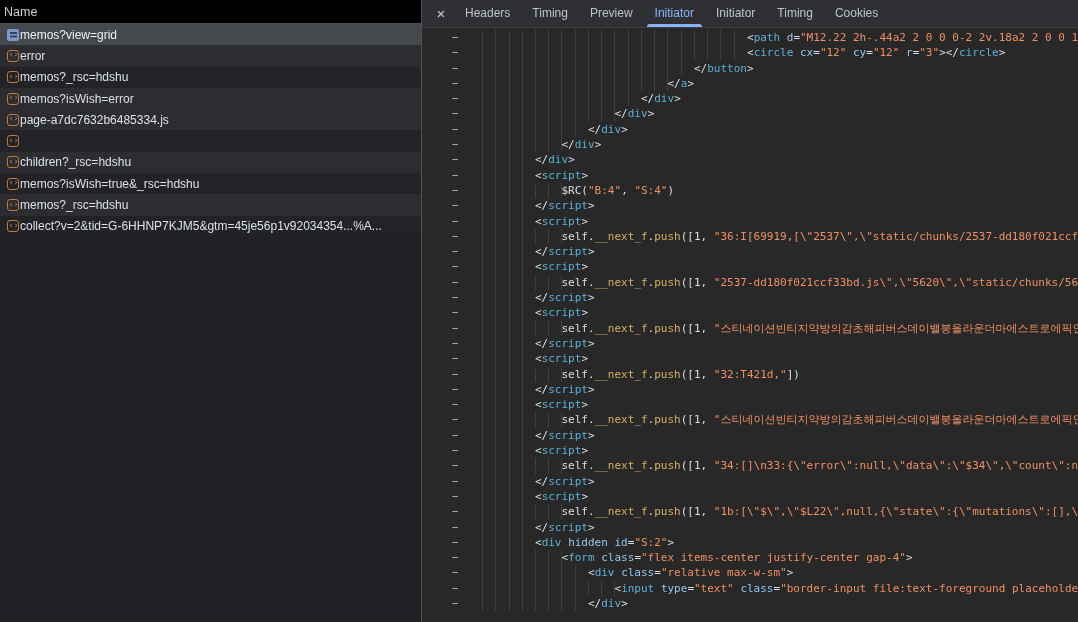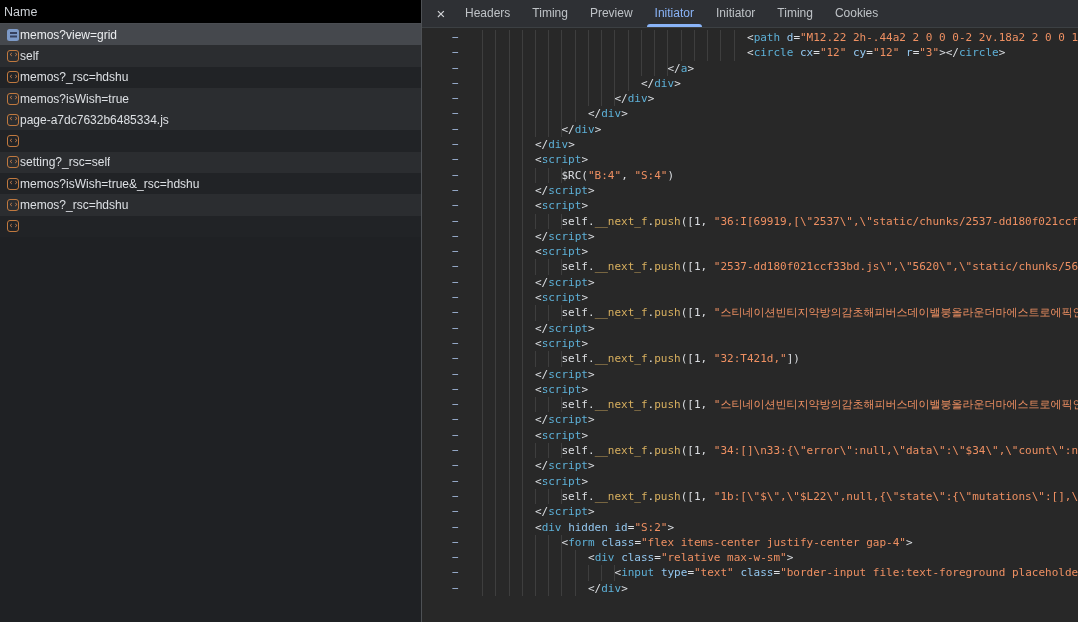--- a/index.html
+++ b/index.html
@@ -55,71 +55,73 @@
 
   <div class="left">
     <div class="lp-header">Name</div>
     <div>
         <div class="row sel">
           <span class="ic ic-doc"></span>
           <span class="lbl">memos?view=grid</span>
         </div>
         <div class="row odd">
           <span class="ic ic-fetch"></span>
-          <span class="lbl">self</span>
+          <span class="lbl">error</span>
         </div>
         <div class="row even">
           <span class="ic ic-fetch"></span>
           <span class="lbl">memos?_rsc=hdshu</span>
         </div>
         <div class="row odd">
           <span class="ic ic-fetch"></span>
-          <span class="lbl">memos?isWish=true</span>
+          <span class="lbl">memos?isWish=error</span>
         </div>
         <div class="row odd">
           <span class="ic ic-fetch"></span>
           <span class="lbl">page-a7dc7632b6485334.js</span>
         </div>
         <div class="row even">
           <span class="ic ic-fetch"></span>
         </div>
         <div class="row odd">
           <span class="ic ic-fetch"></span>
-          <span class="lbl">setting?_rsc=self</span>
+          <span class="lbl">children?_rsc=hdshu</span>
         </div>
         <div class="row even">
           <span class="ic ic-fetch"></span>
           <span class="lbl">memos?isWish=true&amp;_rsc=hdshu</span>
         </div>
         <div class="row odd">
           <span class="ic ic-fetch"></span>
           <span class="lbl">memos?_rsc=hdshu</span>
         </div>
         <div class="row even">
           <span class="ic ic-fetch"></span>
+          <span class="lbl">collect?v=2&amp;tid=G-6HHNP7KJM5&amp;gtm=45je56p1v92034354...%A...</span>
         </div>
       </div>
   </div>
 
   <div class="right">
     <div class="tabbar">
       <div class="closebtn">×</div>
       <div style="display:flex;">
           <div class="tab">Headers</div>
           <div class="tab">Timing</div>
           <div class="tab">Preview</div>
           <div class="tab active">Initiator</div>
           <div class="tab">Initiator</div>
           <div class="tab">Timing</div>
           <div class="tab">Cookies</div>
         </div>
     </div>
     <div class="code">
         <div class="cl"><span class="g">−</span><span class="ind" style="width: 265px;"></span><span class="p">&lt;</span><span class="t">path</span><span class="p"> </span><span class="a">d</span><span class="p">=</span><span class="s">"M12.22 2h-.44a2 2 0 0 0-2 2v.18a2 2 0 0 1-1 1.73l-.43.25a2 2 0 0 1-2 0l-.15-.08a2 2 0 0 0-2.73.73l-.22.38a2 2 0 0 0 .73 2.73l.15.1a2 2 0 0 1 1 1.72v.51a2 2 0 0 1-1 1.74"</span></div>
         <div class="cl"><span class="g">−</span><span class="ind" style="width: 265px;"></span><span class="p">&lt;</span><span class="t">circle</span><span class="p"> </span><span class="a">cx</span><span class="p">=</span><span class="s">"12"</span><span class="p"> </span><span class="a">cy</span><span class="p">=</span><span class="s">"12"</span><span class="p"> </span><span class="a">r</span><span class="p">=</span><span class="s">"3"</span><span class="p">&gt;&lt;/</span><span class="t">circle</span><span class="p">&gt;</span></div>
+        <div class="cl"><span class="g">−</span><span class="ind" style="width: 212px;"></span><span class="p">&lt;/</span><span class="t">button</span><span class="p">&gt;</span></div>
         <div class="cl"><span class="g">−</span><span class="ind" style="width: 185.5px;"></span><span class="p">&lt;/</span><span class="t">a</span><span class="p">&gt;</span></div>
         <div class="cl"><span class="g">−</span><span class="ind" style="width: 159px;"></span><span class="p">&lt;/</span><span class="t">div</span><span class="p">&gt;</span></div>
         <div class="cl"><span class="g">−</span><span class="ind" style="width: 132.5px;"></span><span class="p">&lt;/</span><span class="t">div</span><span class="p">&gt;</span></div>
         <div class="cl"><span class="g">−</span><span class="ind" style="width: 106px;"></span><span class="p">&lt;/</span><span class="t">div</span><span class="p">&gt;</span></div>
         <div class="cl"><span class="g">−</span><span class="ind" style="width: 79.5px;"></span><span class="p">&lt;/</span><span class="t">div</span><span class="p">&gt;</span></div>
         <div class="cl"><span class="g">−</span><span class="ind" style="width: 53px;"></span><span class="p">&lt;/</span><span class="t">div</span><span class="p">&gt;</span></div>
         <div class="cl"><span class="g">−</span><span class="ind" style="width: 53px;"></span><span class="p">&lt;</span><span class="t">script</span><span class="p">&gt;</span></div>
         <div class="cl"><span class="g">−</span><span class="ind" style="width: 79.5px;"></span><span class="p">$RC(</span><span class="s">"B:4"</span><span class="p">, </span><span class="s">"S:4"</span><span class="p">)</span></div>
         <div class="cl"><span class="g">−</span><span class="ind" style="width: 53px;"></span><span class="p">&lt;/</span><span class="t">script</span><span class="p">&gt;</span></div>
         <div class="cl"><span class="g">−</span><span class="ind" style="width: 53px;"></span><span class="p">&lt;</span><span class="t">script</span><span class="p">&gt;</span></div>

